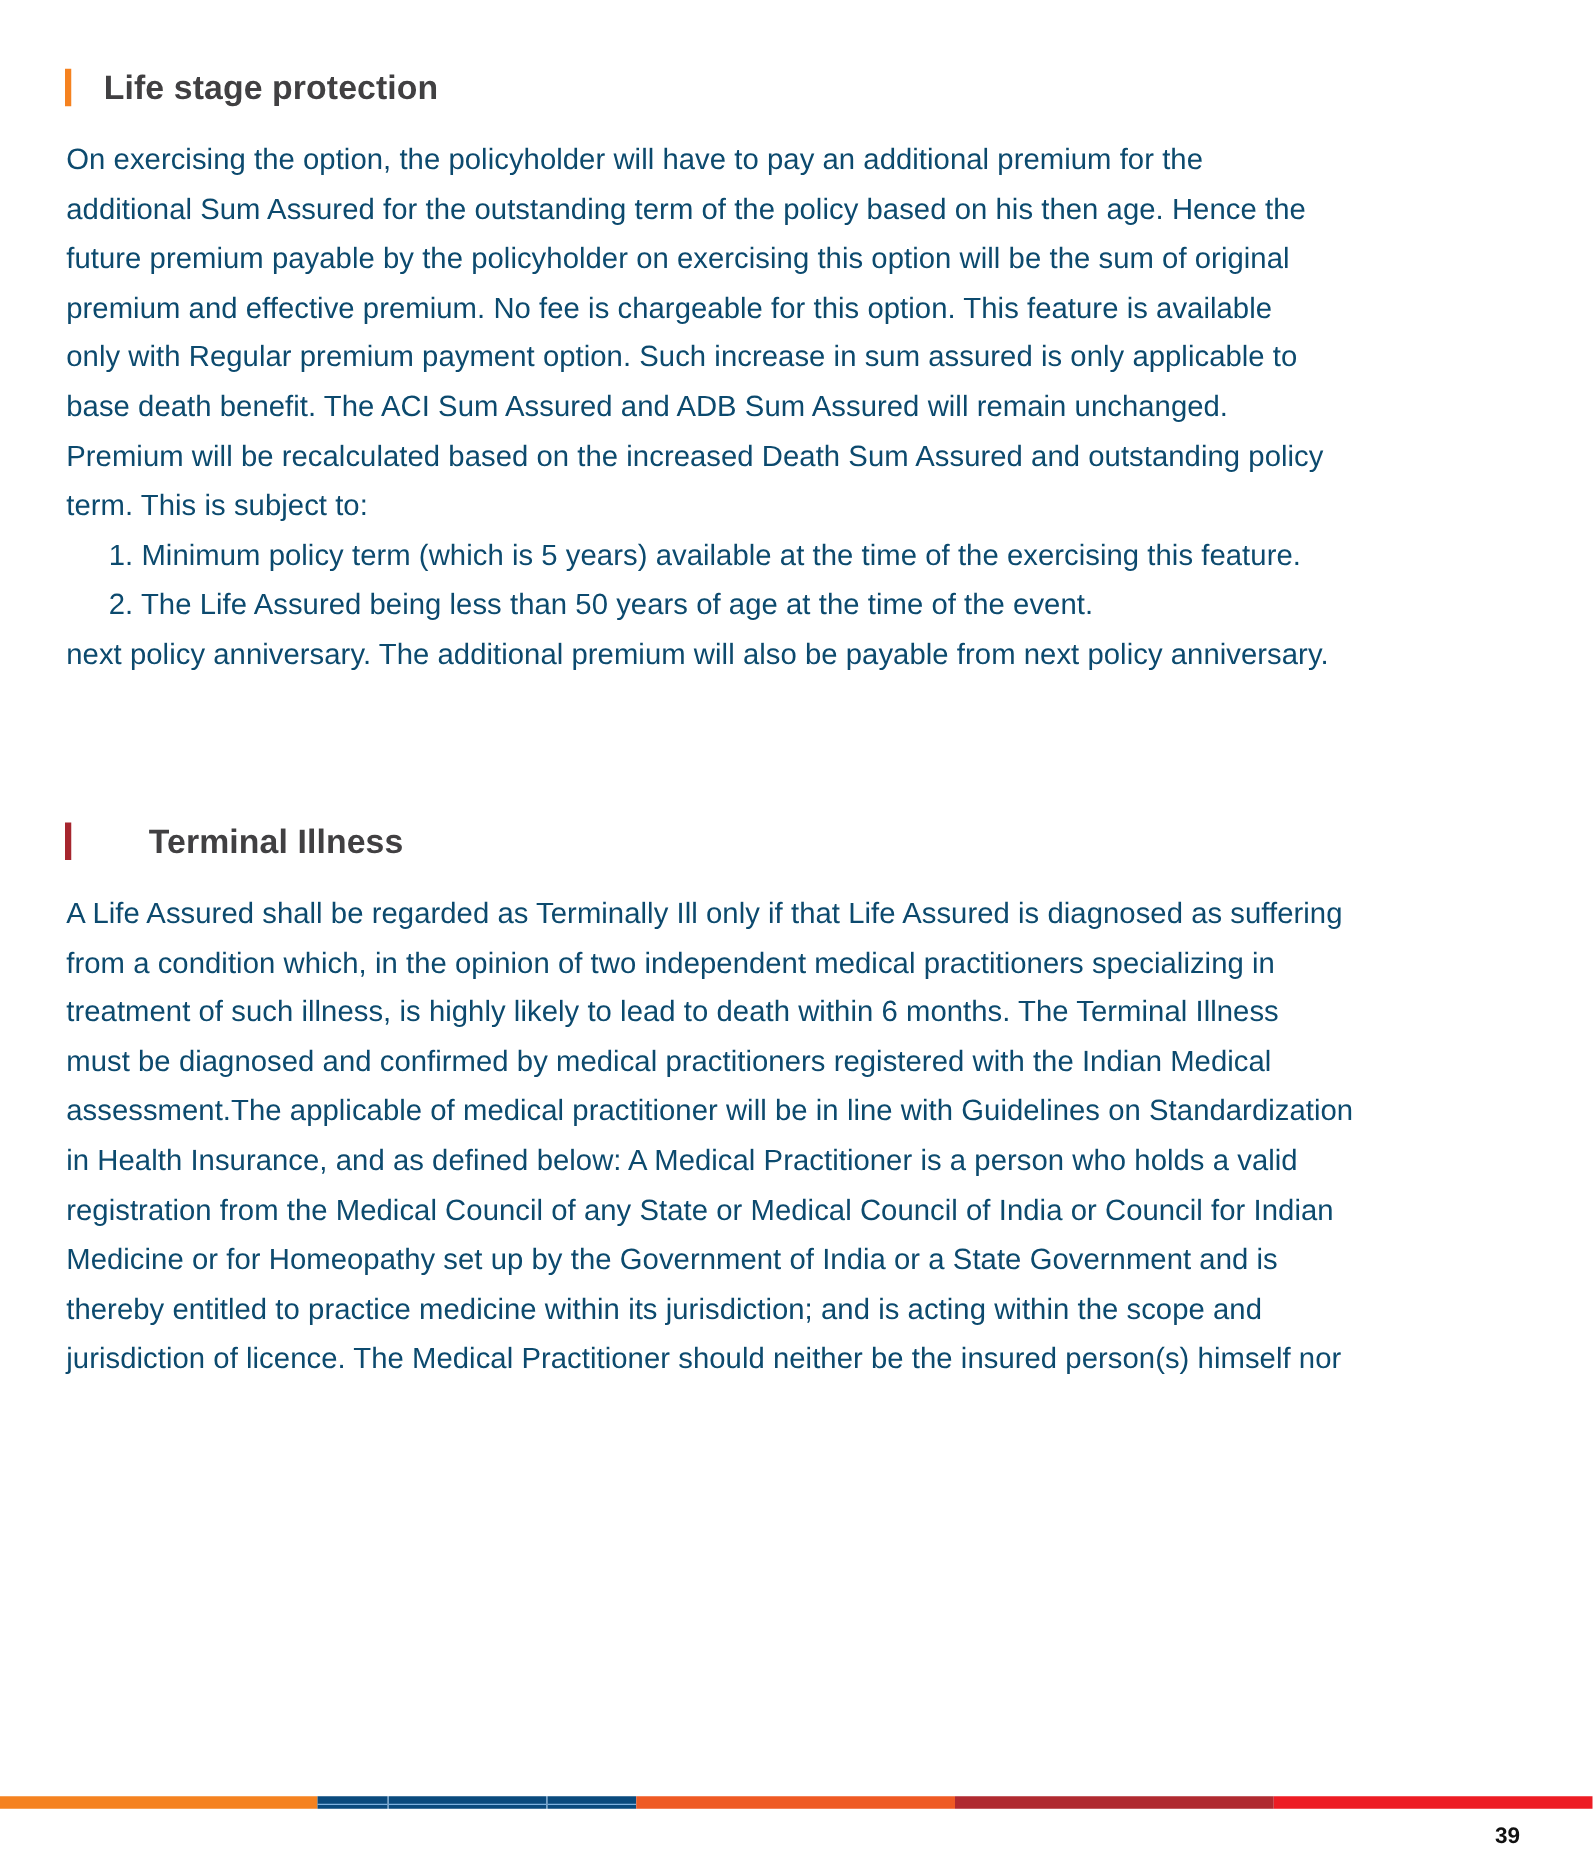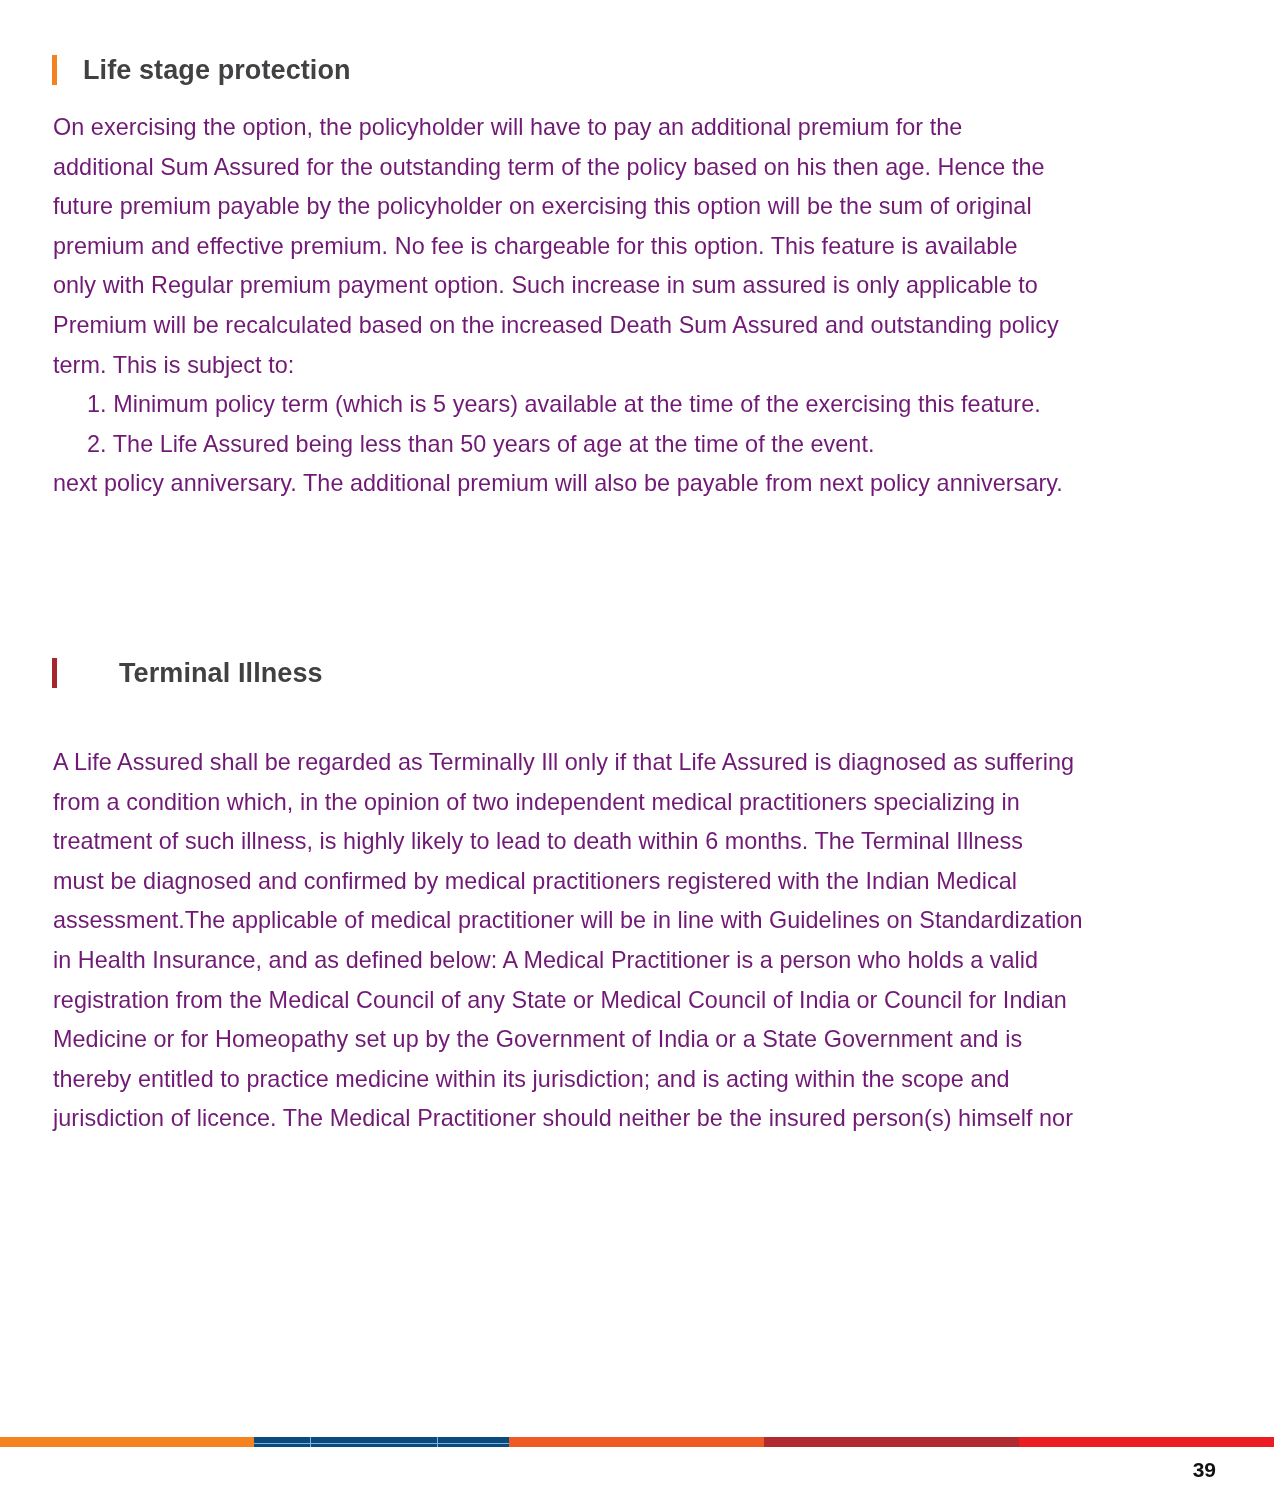--- a/index.html
+++ b/index.html
@@ -34,34 +34,34 @@
       color: #414042;
       letter-spacing: 0.1px;
     }
     .para {
       position: absolute;
       left: 53px;
       width: 1150px;
       margin: 0;
       font-size: 23.4px;
       line-height: 39.6px;
-      color: #701a75;
+      color: #0c4a6e;
       letter-spacing: 0.05px;
     }
     .para .line {
       display: block;
       white-space: nowrap;
     }
     .para .line.indent {
       padding-left: 34px;
     }
     #heading-life { top: 53px; }
     #para-life { top: 108px; }
     #heading-terminal { top: 656px; gap: 36px; }
-    #para-terminal { top: 711px; margin-top: 32px; }
+    #para-terminal { top: 711px; }
 
     .footer-stripe {
       position: absolute;
       left: 0;
       top: 1437px;
       width: 1275px;
       height: 10px;
       display: flex;
     }
     .stripe-seg {
@@ -80,38 +80,39 @@
       width: 1px;
       height: 10px;
       background: #7fb2e0;
     }
     .page-number {
       position: absolute;
       right: 59px;
       top: 1458px;
       font-family: "Liberation Sans", sans-serif;
       font-weight: bold;
-      font-size: 21px;
+      font-size: 18px;
       color: #111111;
     }
   </style>
 </head>
 <body>
 
 <div class="section-heading" id="heading-life">
   <div class="heading-bar" style="background:#f58220;"></div>
   <div class="heading-text">Life stage protection</div>
 </div>
 
 <div class="para" id="para-life">
   <span class="line">On exercising the option, the policyholder will have to pay an additional premium for the</span>
   <span class="line">additional Sum Assured for the outstanding term of the policy based on his then age. Hence the</span>
   <span class="line">future premium payable by the policyholder on exercising this option will be the sum of original</span>
   <span class="line">premium and effective premium. No fee is chargeable for this option. This feature is available</span>
   <span class="line">only with Regular premium payment option. Such increase in sum assured is only applicable to</span>
+  <span class="line">base death benefit. The ACI Sum Assured and ADB Sum Assured will remain unchanged.</span>
   <span class="line">Premium will be recalculated based on the increased Death Sum Assured and outstanding policy</span>
   <span class="line">term. This is subject to:</span>
   <span class="line indent">1. Minimum policy term (which is 5 years) available at the time of the exercising this feature.</span>
   <span class="line indent">2. The Life Assured being less than 50 years of age at the time of the event.</span>
   <span class="line">next policy anniversary. The additional premium will also be payable from next policy anniversary.</span>
 </div>
 
 <div class="section-heading" id="heading-terminal">
   <div class="heading-bar" style="background:#a6262e;"></div>
   <div class="heading-text">Terminal Illness</div>

